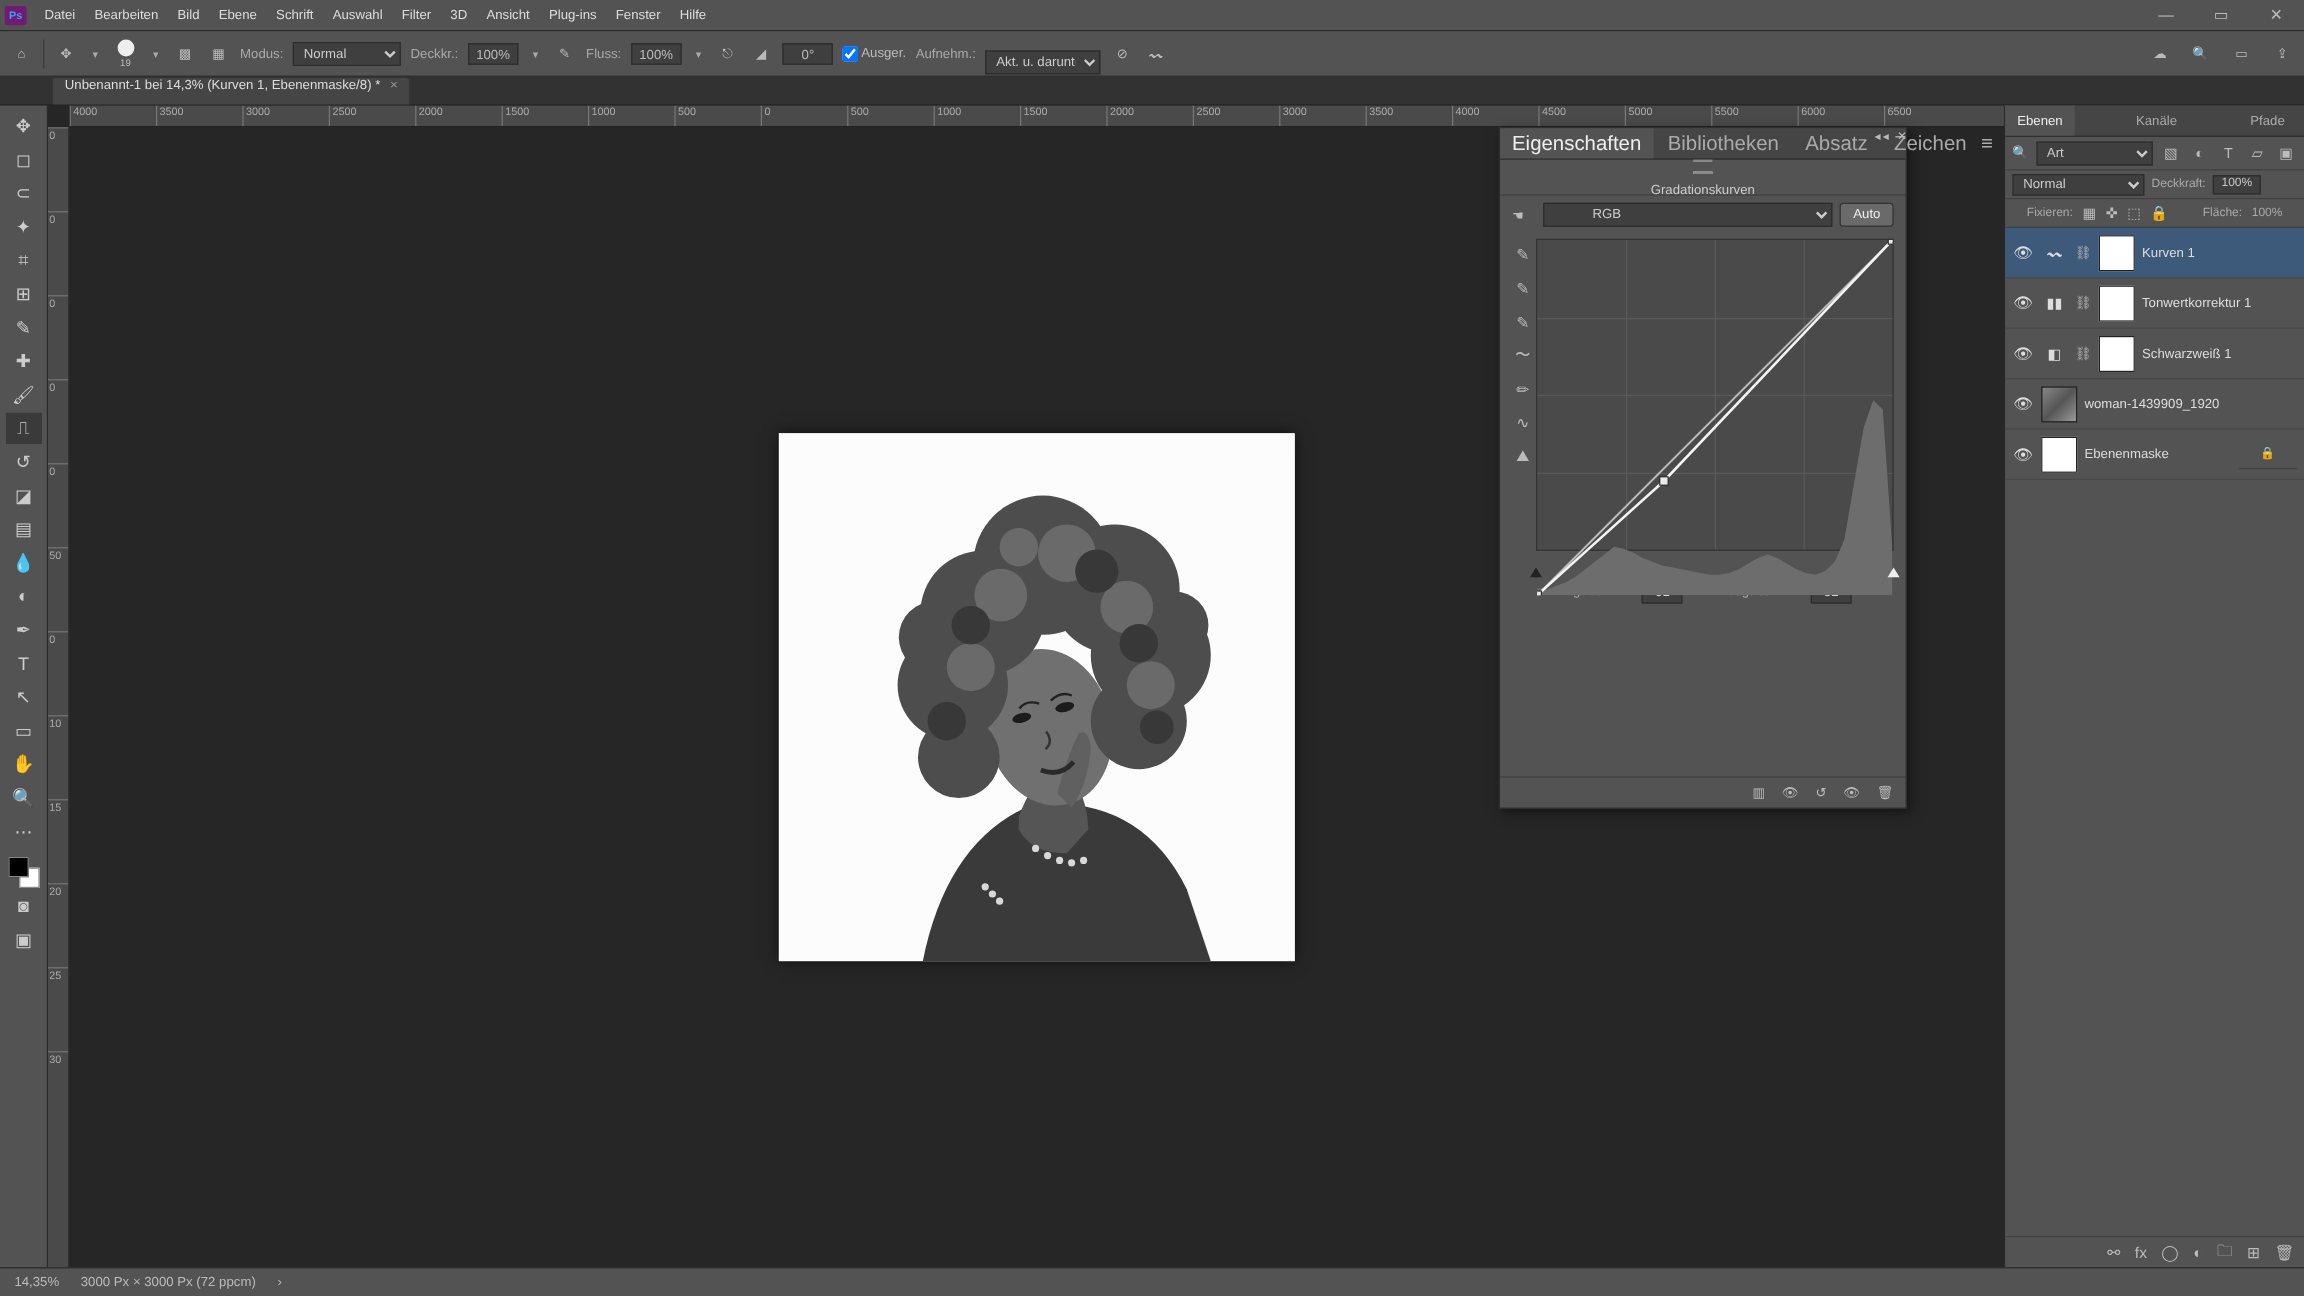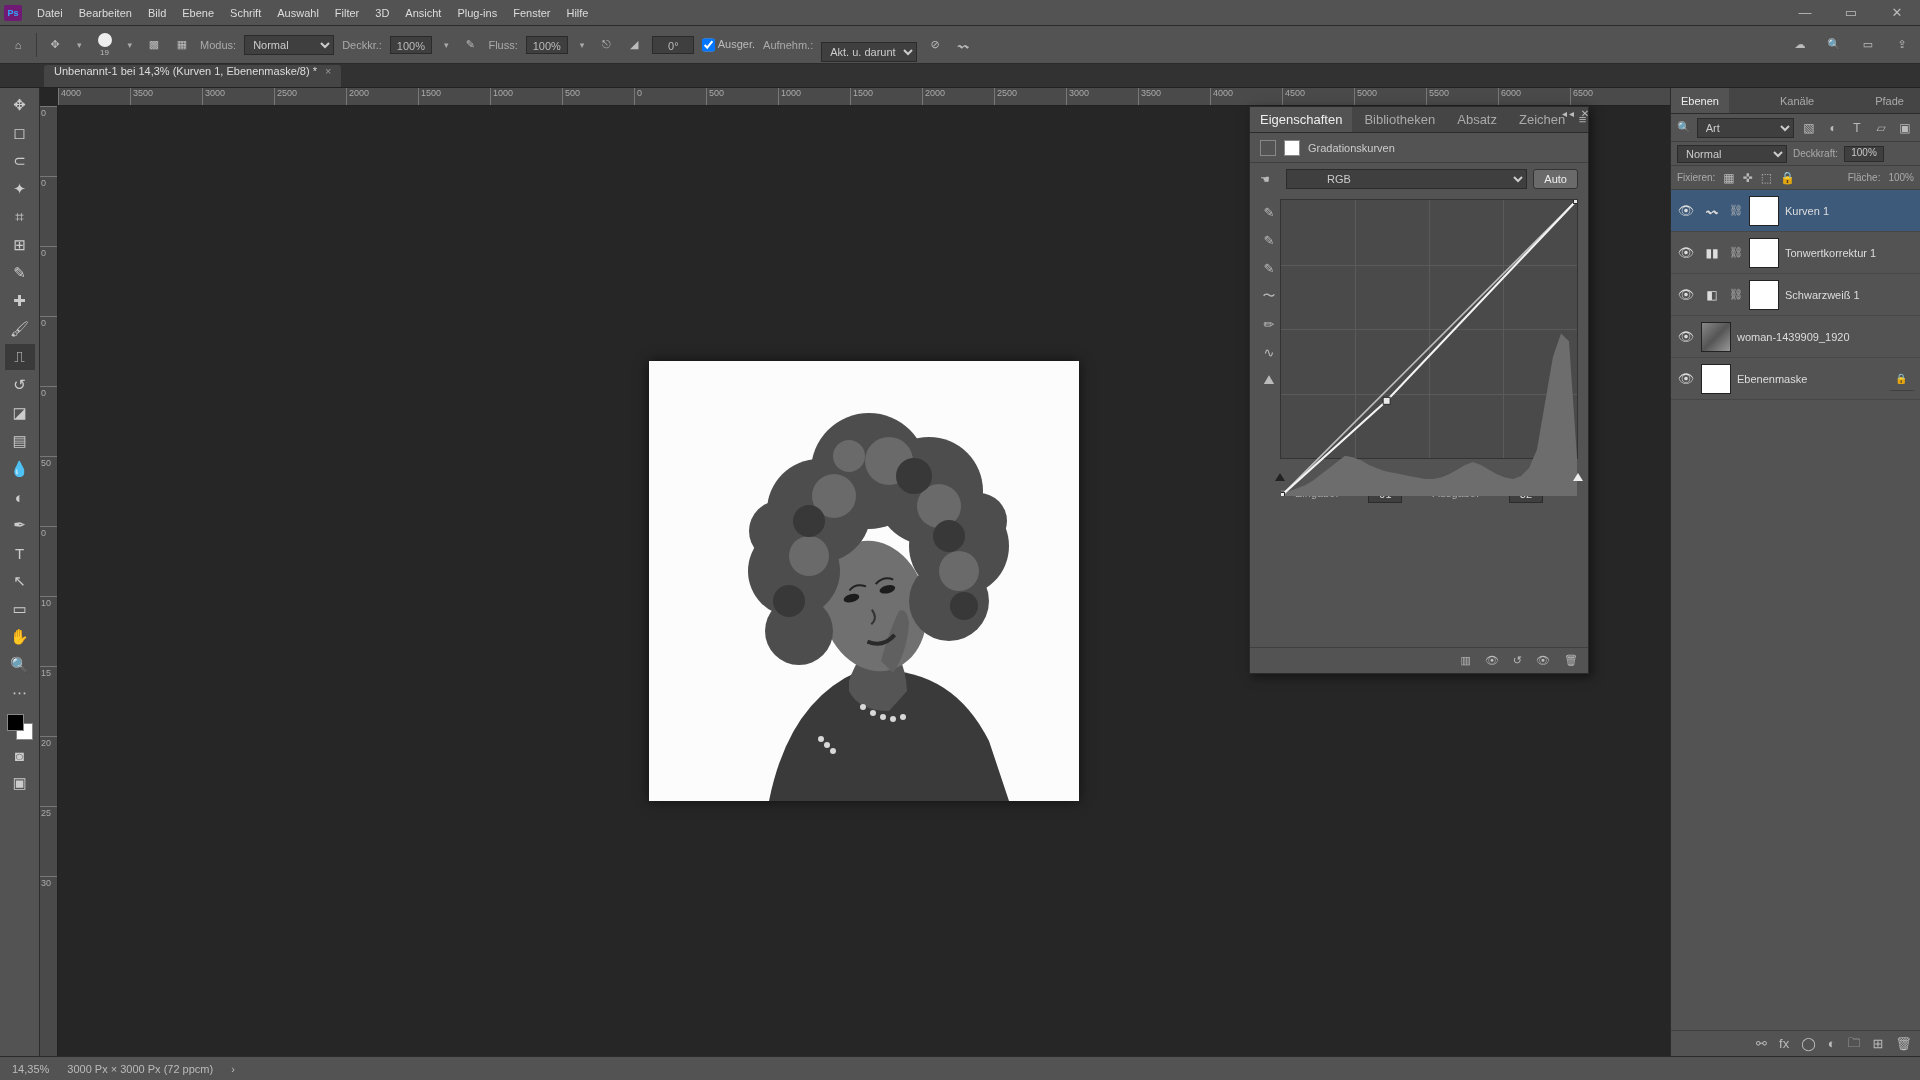--- a/index.html
+++ b/index.html
@@ -43,25 +43,25 @@
 #ruler-h{ position:absolute;top:0;left:18px;right:0;height:18px;background:#4a4a4a;border-bottom:1px solid #222;display:flex;color:#aaa;font-size:9px;overflow:hidden;}
 #ruler-h span{ width:72px;flex:0 0 72px;border-left:1px solid #777;padding-left:2px;}
 #ruler-v{ position:absolute;top:18px;left:0;bottom:0;width:18px;background:#4a4a4a;border-right:1px solid #222;display:flex;flex-direction:column;color:#aaa;font-size:9px;overflow:hidden;}
 #ruler-v span{ height:70px;flex:0 0 70px;border-top:1px solid #777;padding:2px 1px 0 1px;word-break:break-all;line-height:9px;}
 #canvas{ position:absolute; inset:18px 0 0 18px; background:#262626; display:flex; align-items:center; justify-content:center; overflow:hidden;}
 .photo{ width:430px;height:440px;background:#fff;box-shadow:0 0 12px rgba(0,0,0,.6);position:relative;overflow:hidden;}
 .photo svg{position:absolute;inset:0;}
 
 
 #props{ position:absolute; top:106px; left:1249px; width:340px; background:#535353; border:1px solid #2a2a2a; box-shadow:3px 3px 10px rgba(0,0,0,.5); color:#ccc;}
-#props .tabs{ height:26px; display:flex; align-items:center; gap:2px; background:#454545; border-bottom:1px solid #2b2b2b; font-size:13px;}
+#props .tabs{ height:26px; display:flex; align-items:center; gap:2px; background:#454545; border-bottom:1px solid #2b2b2b; font-size:17px;}
 #props .tabs .pt{ padding:0 10px; height:100%; display:flex; align-items:center; color:#aaa;}
 #props .tabs .pt.sel{ background:#535353; color:#eee;}
 #props .tabs .menu{ margin-left:auto;width:24px;text-align:center;color:#aaa;}
-#props .title{ height:30px;display:flex;align-items:center;gap:8px;padding:0 10px;border-bottom:1px solid #404040;}
+#props .title{ height:30px;display:flex;align-items:center;gap:8px;padding:0 10px;border-bottom:1px solid #404040;flex-direction:column;}
 #props .title .ic{ width:16px;height:16px;border:1px solid #888;display:inline-block;}
 #props .row{ display:flex;align-items:center;padding:6px 10px;gap:6px;}
 #props .row select{ flex:1;background:#3f3f3f;border:1px solid #2b2b2b;color:#ccc;height:20px;font-size:11px;padding:0 4px;}
 #props .row .btn{ background:#6a6a6a;border:1px solid #333;height:20px;padding:0 10px;border-radius:3px;color:#eee;font-size:11px;display:flex;align-items:center;}
 #props .graphwrap{ display:flex; padding:4px 10px 8px 8px;}
 #props .sidetools{ width:22px;display:flex;flex-direction:column;gap:10px;align-items:center;padding-top:4px;}
 #props .sidetools div{ width:18px;height:18px;color:#bbb;display:flex;align-items:center;justify-content:center;font-size:13px;}
 #props .graph{ flex:1;height:260px;background:#4a4a4a;border:1px solid #333;position:relative;}
 #props .graph .grid{ position:absolute;inset:0;}
 #props .graph .grid div.h{position:absolute;left:0;right:0;border-top:1px solid #5a5a5a;}
@@ -79,21 +79,21 @@
 #rpanel .tabs{ height:26px;display:flex;align-items:center;background:#454545;border-bottom:1px solid #2b2b2b;gap:41px;}
 #rpanel .tabs .pt{ padding:0 10px;height:100%;display:flex;align-items:center;color:#aaa;font-size:11px;}
 #rpanel .tabs .pt.sel{ background:#535353;color:#eee;}
 #rpanel .search{ height:28px;display:flex;align-items:center;padding:0 6px;gap:6px;border-bottom:1px solid #404040;}
 #rpanel .search select{ background:#3f3f3f;border:1px solid #2b2b2b;color:#ccc;height:20px;font-size:11px;flex:1;padding:0 4px;}
 #rpanel .search .mini{ width:18px;height:18px;color:#bbb;display:flex;align-items:center;justify-content:center;font-size:12px;}
 #rpanel .blend{ height:24px;display:flex;align-items:center;padding:0 6px;gap:6px;border-bottom:1px solid #404040;}
 #rpanel .blend select{ background:#3f3f3f;border:1px solid #2b2b2b;color:#ccc;height:18px;font-size:11px;width:110px;padding:0 4px;}
 #rpanel .blend .lbl{ color:#aaa;font-size:10px;}
 #rpanel .blend .val{ background:#3f3f3f;border:1px solid #2b2b2b;width:40px;height:16px;text-align:center;font-size:10px;}
-#rpanel .lock{ height:24px;display:flex;align-items:center;padding:0 6px;gap:8px;border-bottom:1px solid #404040;color:#aaa;font-size:10px;}
+#rpanel .lock{ height:24px;display:flex;align-items:center;padding:0 18px;gap:8px;border-bottom:1px solid #404040;color:#aaa;font-size:10px;}
 #rpanel .lock .mini{ font-size:12px;color:#bbb;}
 #rpanel .layers{ flex:1; overflow:auto;}
 .layer{ height:42px;display:flex;align-items:center;padding:0 6px;gap:6px;border-bottom:1px solid #474747;}
 .layer.sel{ background:#3d5a7a;}
 .layer .eye{ width:18px;text-align:center;color:#ddd;font-size:13px;}
 .layer .thumb{ width:30px;height:30px;background:#fff;border:1px solid #222;}
 .layer .thumb.img{ background:linear-gradient(135deg,#888 0%,#555 50%,#999 100%);}
 .layer .mask{ width:30px;height:30px;background:#fff;border:1px solid #222;}
 .layer .adj{ width:22px;height:22px;display:flex;align-items:center;justify-content:center;color:#ddd;font-size:12px;}
 .layer .link{ width:14px;color:#bbb;font-size:11px;}

